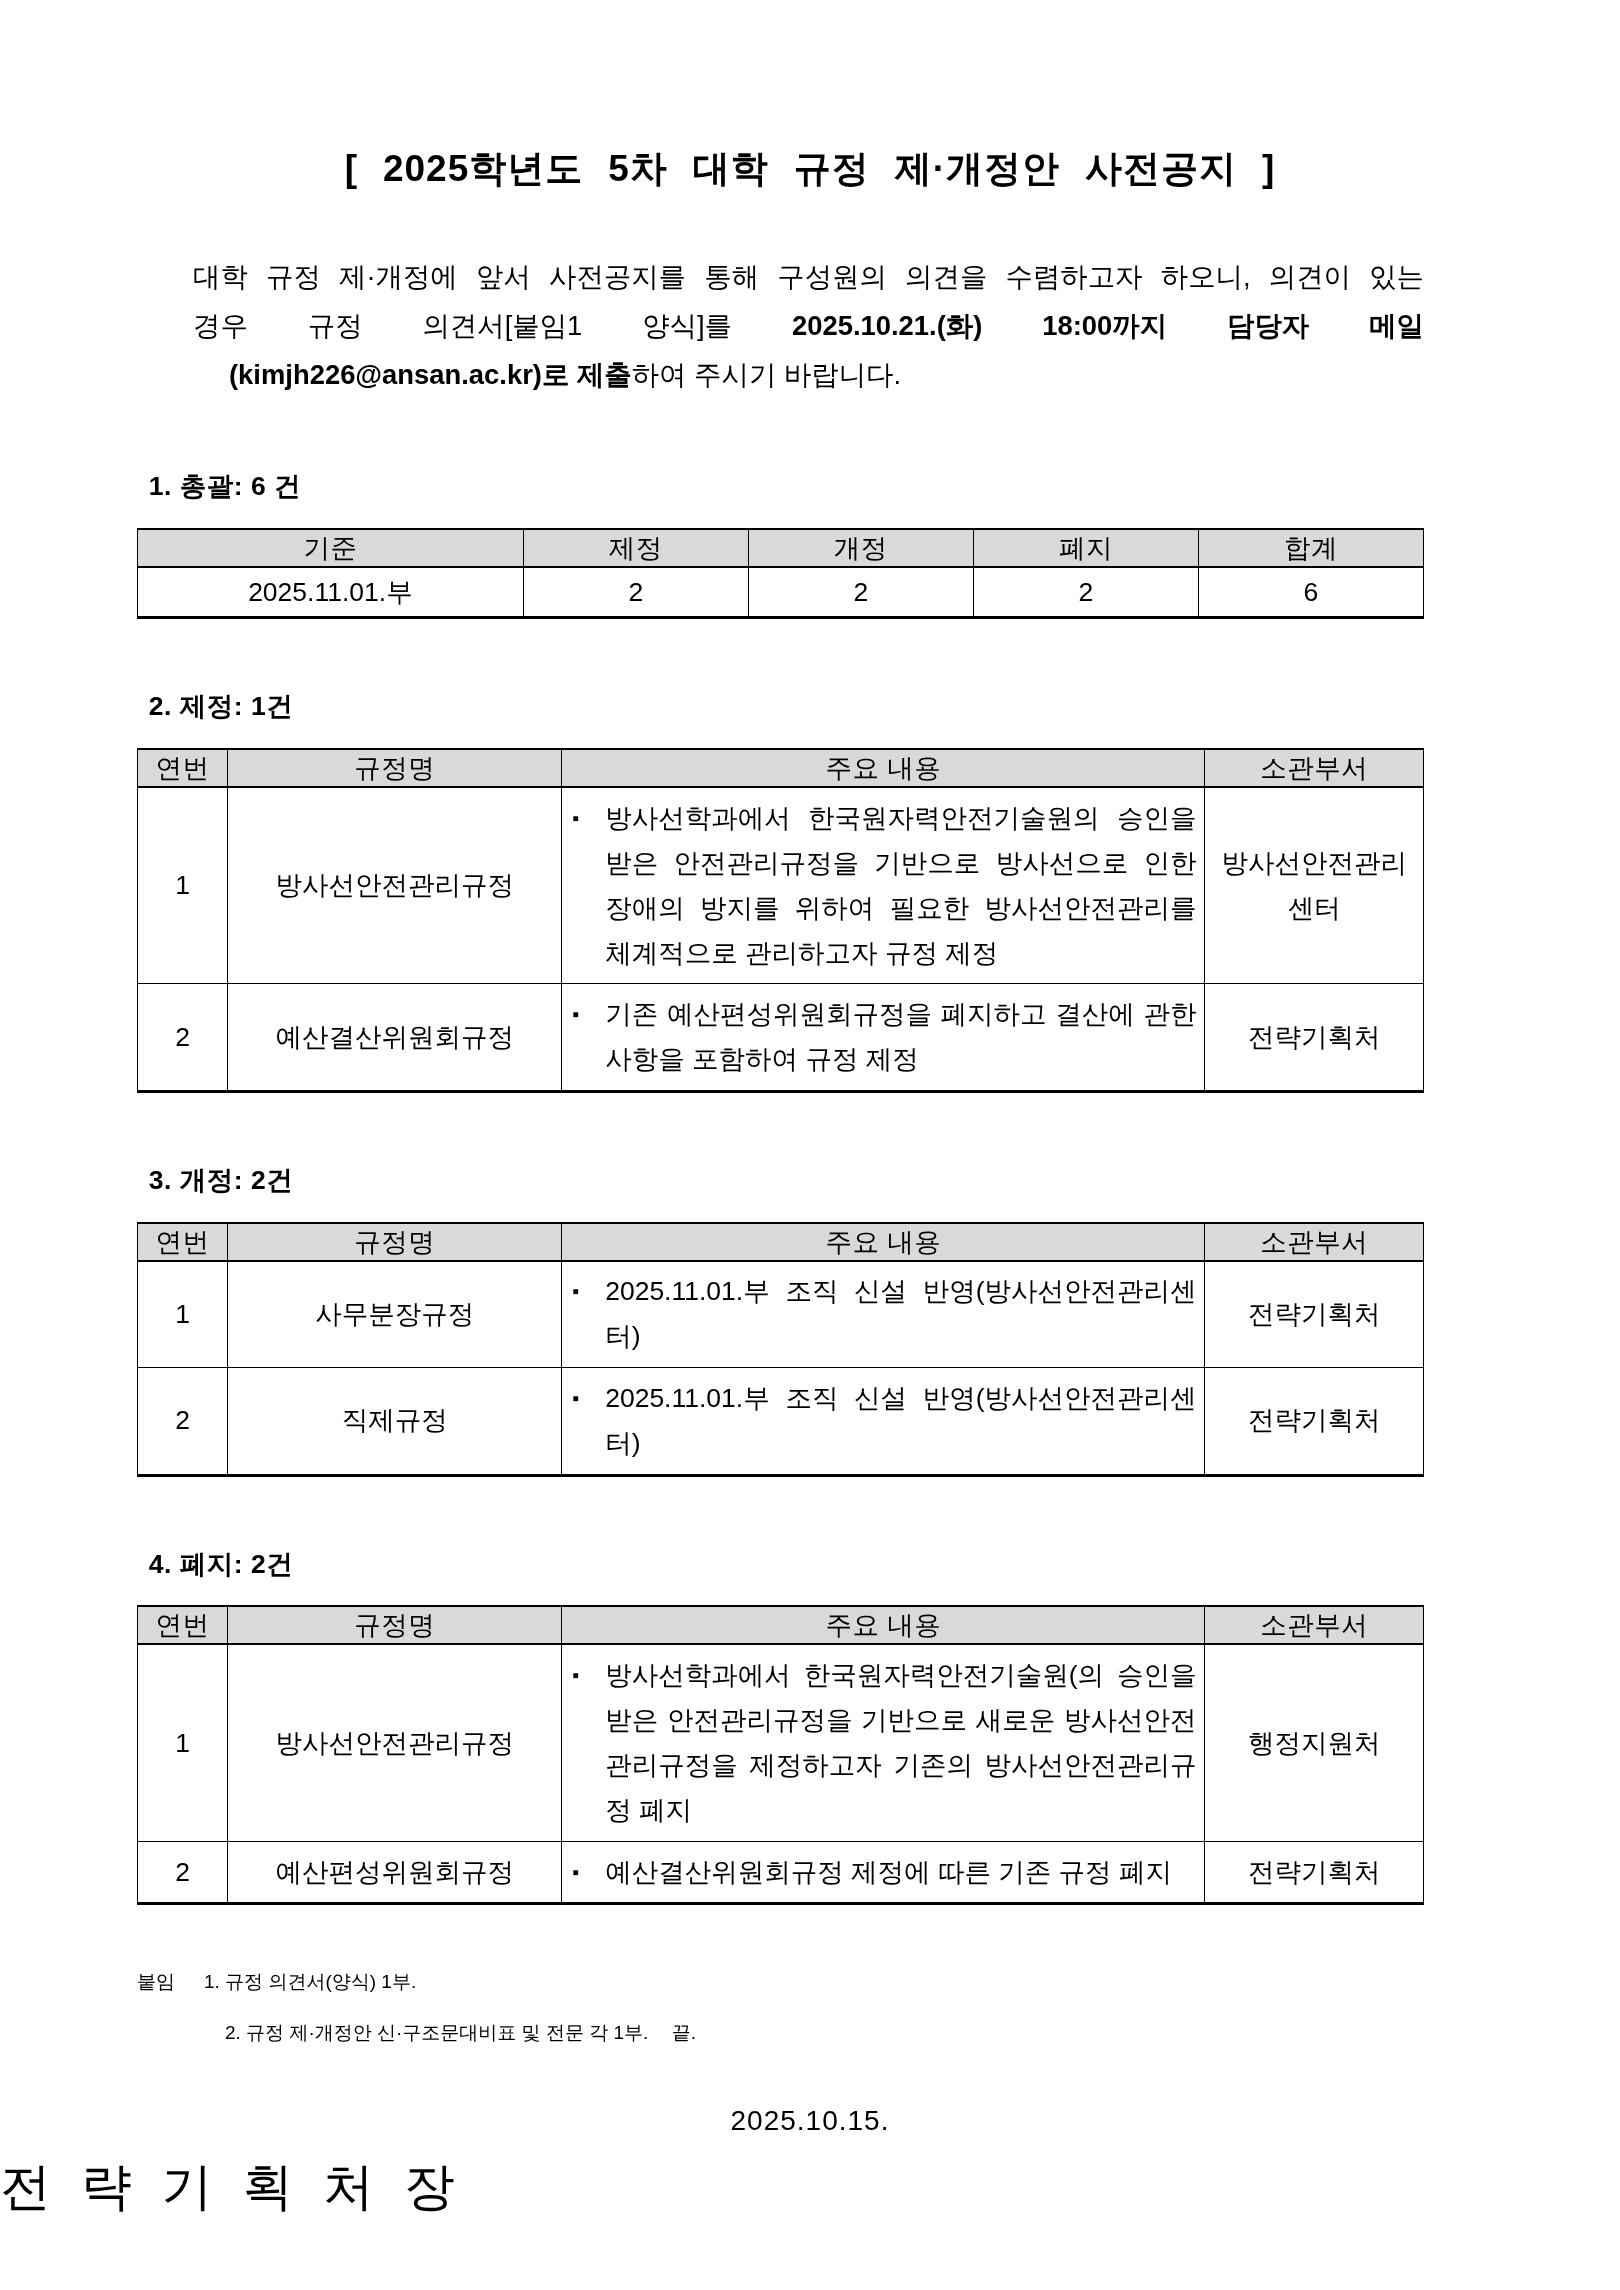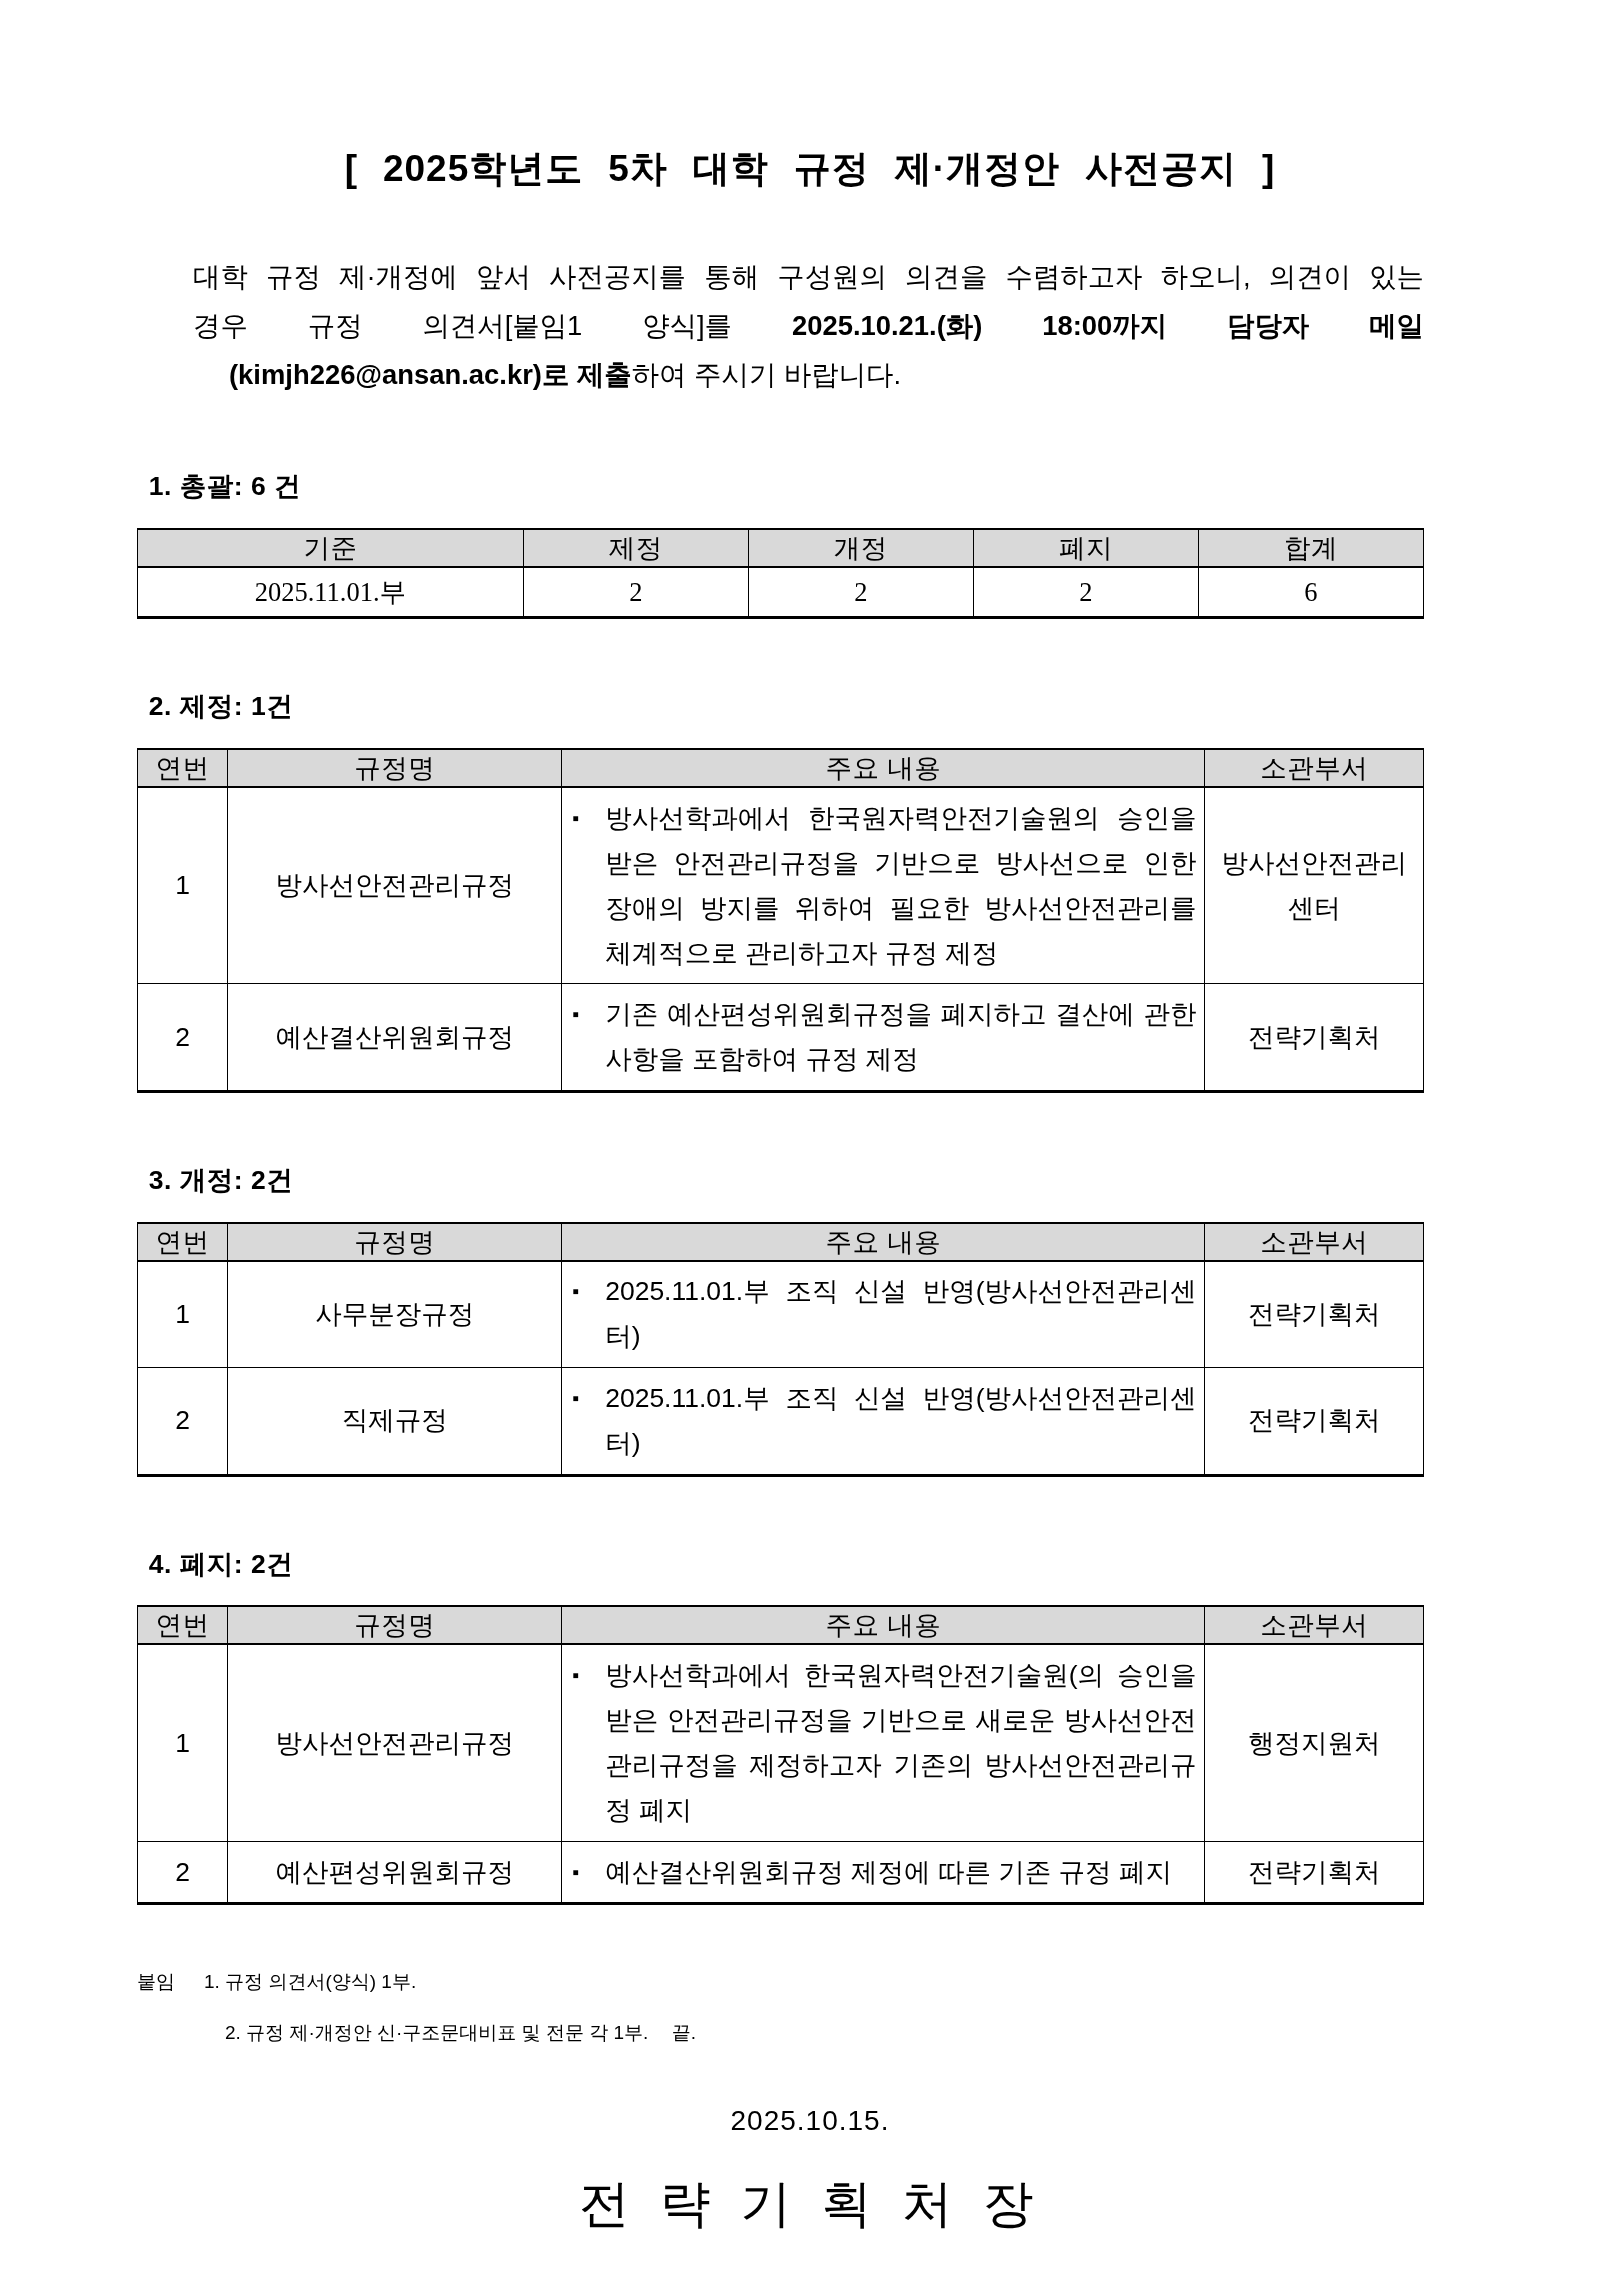--- a/index.html
+++ b/index.html
@@ -66,21 +66,21 @@
     letter-spacing:0.5px;
   }
   table.tbl td {
     border:1.5px solid #000;
     vertical-align:middle;
     line-height:45px;
   }
   table.tbl tr > th:first-child, table.tbl tr > td:first-child { border-left:1.5px solid #000; }
   table.tbl tr > th:last-child,  table.tbl tr > td:last-child  { border-right:1.5px solid #000; }
 
-  .summary td { height:51px; text-align:center;font-family:Liberation Serif, serif; }
+  .summary td { height:51px; text-align:center; }
   .summary .c-base { width:30%; }
   .summary .c-eq   { width:17.5%; }
 
   .reg .c-no      { width:7%; }
   .reg .c-name    { width:26%; }
   .reg .c-content { width:50%; }
   .reg .c-dept    { width:17%; }
   .reg td.c-center { text-align:center; padding:5.9px 3.9px; }
   .reg td.c-body   { padding:7.8px 7.8px 7.8px 9.8px; }
   .bullet-item {
@@ -101,22 +101,21 @@
   .att-line2   { padding-left:88px; }
   .end-mark    { margin-left:23.5px; }
 
   .doc-date {
     text-align:center;
     margin-top:47px;
     font-size:28px;
     letter-spacing:1px;
   }
   .signature {
-    text-align:center;
-    margin-top:33px;
+    margin-top:16px;
     font-size:51px;
     letter-spacing:7.8px;
     font-weight:normal;
   }
 </style>
 </head>
 <body>
 
 <div class="page">
 

